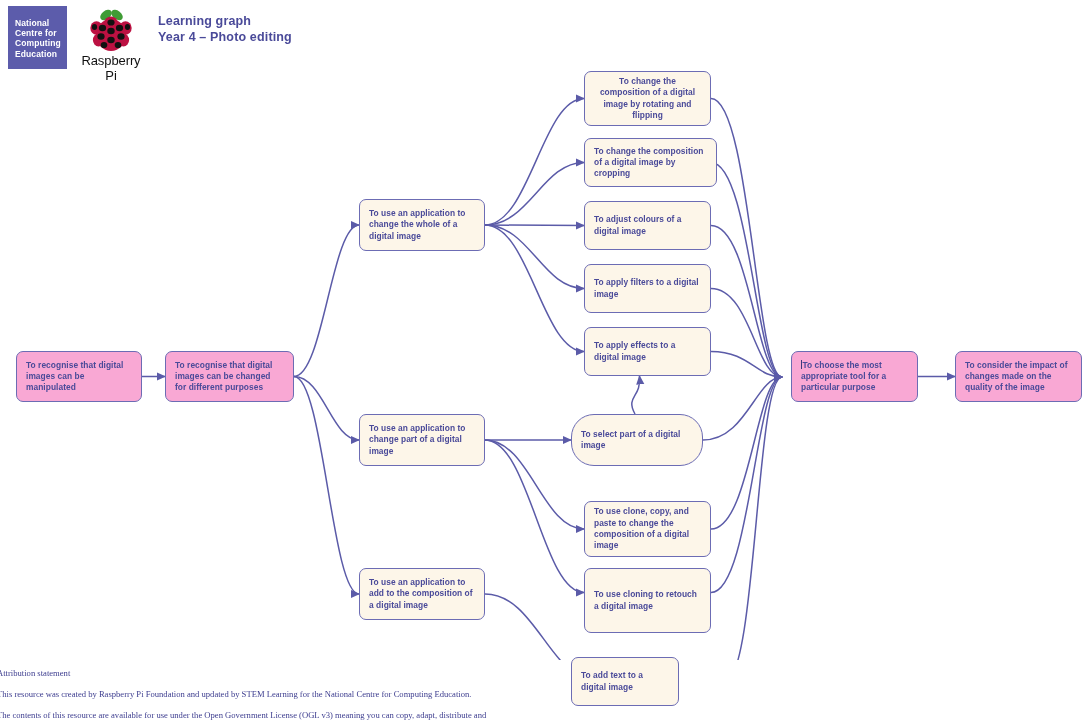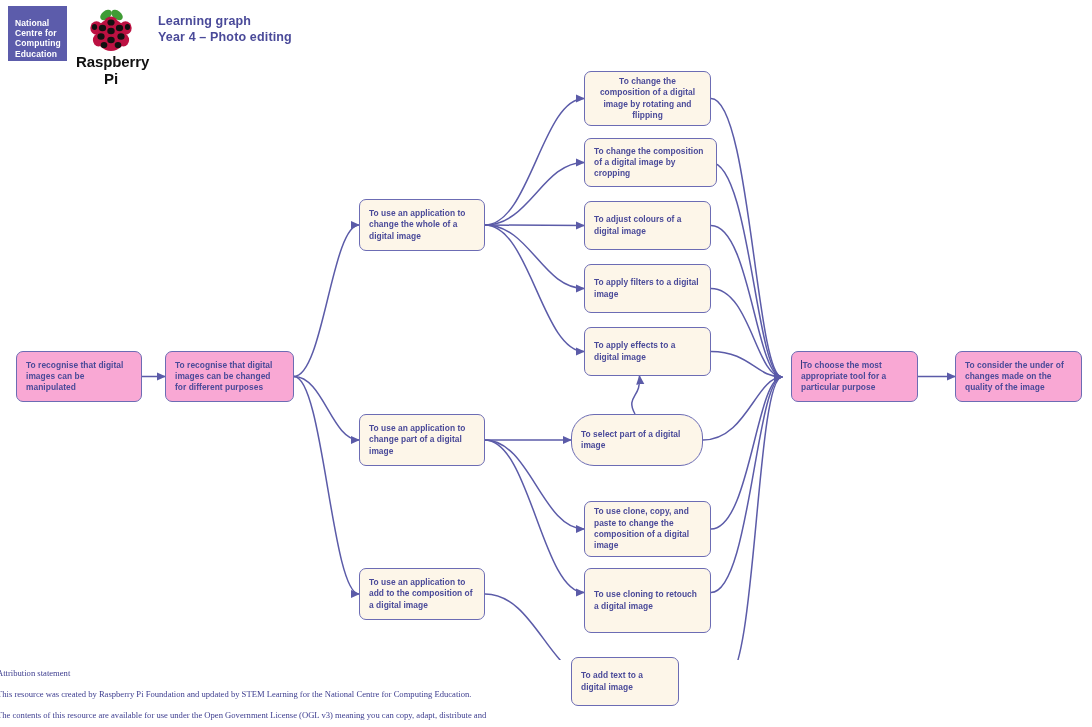--- a/index.html
+++ b/index.html
@@ -6,33 +6,33 @@
   html, body {
     width: 1092px; height: 727px;
     background: #ffffff;
     font-family: "Liberation Sans", sans-serif;
     overflow: hidden;
   }
   #page { position: relative; width: 1092px; height: 727px; background: #fff; }
 
   
   #ncce-logo {
-    position: absolute; left: 8px; top: 6px; width: 59px; height: 55px;
+    position: absolute; left: 8px; top: 6px; width: 59px; height: 63px;
     background: #5c5cab;
   }
   #ncce-logo .lines {
     position: absolute; left: 7px; top: 12px;
     color: #ffffff; font-size: 8.5px; font-weight: bold; line-height: 10.2px;
     letter-spacing: .1px;
   }
   #rpi-logo { position: absolute; left: 76px; top: 8px; width: 70px; height: 62px; }
   #rpi-logo .mark { position: absolute; left: 8px; top: 0; width: 54px; height: 46px; }
   #rpi-logo .word {
     position: absolute; left: 0; top: 45px; width: 70px; text-align: center;
-    font-size: 15px; font-weight: bold; color: #111; letter-spacing: -.1px;
+    font-size: 13px; font-weight: normal; color: #111; letter-spacing: -.1px;
   }
   #title {
     position: absolute; left: 158px; top: 14px;
     font-size: 12.5px; font-weight: bold; color: #4a4a99;
     line-height: 15.5px; letter-spacing: .15px;
   }
 
   
   #graph { position: absolute; left: 0; top: 0; width: 1092px; height: 660px; }
   #edges { position: absolute; left: 0; top: 0; width: 1092px; height: 660px; }
@@ -186,21 +186,21 @@
       <div class="node cream" style="left: 584px; top: 568px; width: 127px; height: 65px;">
         <span>To use cloning to retouch a digital image</span>
       </div>
       <div class="node cream" style="left: 571px; top: 657px; width: 108px; height: 49px;">
         <span>To add text to a digital image</span>
       </div>
       <div class="node lav" style="left: 791px; top: 351px; width: 127px; height: 51px;">
         <span><span class="caret"></span>To choose the most appropriate tool for a particular purpose</span>
       </div>
       <div class="node lav" style="left: 955px; top: 351px; width: 127px; height: 51px;">
-        <span>To consider the under of changes made on the quality of the image</span>
+        <span>To consider the impact of changes made on the quality of the image</span>
       </div>
     </div>
 
   <div id="footer">
     <div class="fhead">Attribution statement</div>
     <div class="fline">This resource was created by Raspberry Pi Foundation and updated by STEM Learning for the National Centre for Computing Education.</div>
     <div class="fline">The contents of this resource are available for use under the Open Government License  (OGL v3) meaning you can copy, adapt, distribute and</div>
 
   </div>
 </div>

